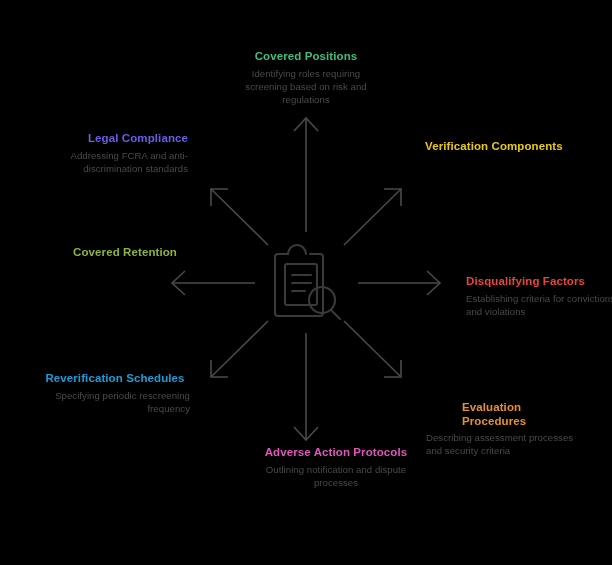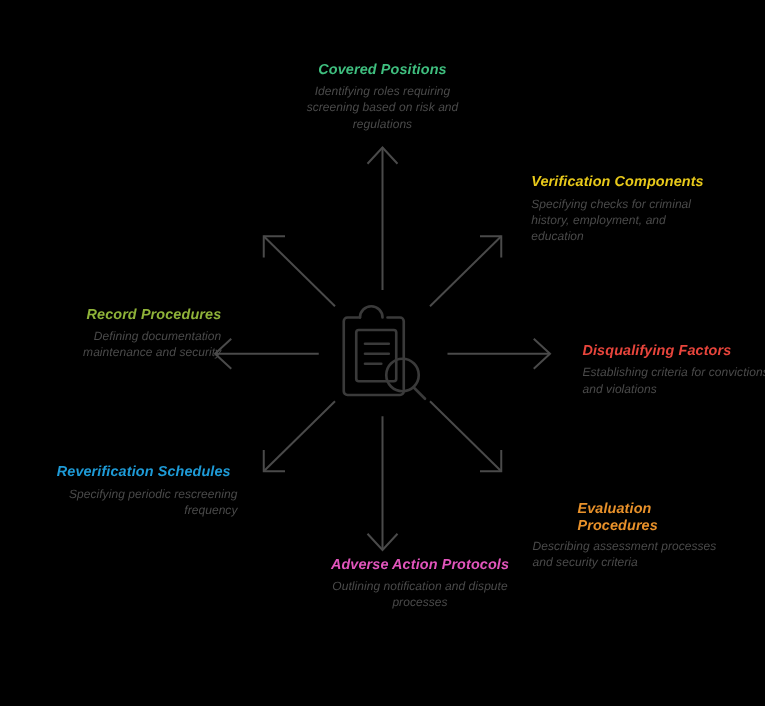--- a/index.html
+++ b/index.html
@@ -6,21 +6,20 @@
   html, body {
     width:612px; height:565px;
     background:#000000;
     font-family:"Liberation Sans", sans-serif;
     overflow:hidden;
   }
   #diagram {
     position:relative;
     width:612px; height:565px;
     background:#000000;
-    font-style:italic;
   }
   #hub-svg {
     position:absolute;
     left:0; top:0;
     width:612px; height:565px;
     pointer-events:none;
   }
   .node {
     position:absolute;
     width:150px;
@@ -113,21 +112,20 @@
     </g>
   </svg>
 
   <div class="node align-center" id="node-covered-positions">
     <div class="node-title" style="color: rgb(63, 191, 127);">Covered Positions</div>
     <div class="node-desc" style="color: rgb(74, 74, 74); text-align: center;">Identifying roles requiring screening based on risk and regulations</div>
   </div>
 
   <div class="node align-left" id="node-verification">
     <div class="node-title" style="color: rgb(232, 201, 26);">Verification Components</div>
-    <div class="node-desc" style="color: rgb(74, 74, 74);">Specifying checks for criminal history, employment, and education</div>
   </div>
 
   <div class="node align-left" id="node-disqualifying">
     <div class="node-title" style="color: rgb(232, 69, 60);">Disqualifying Factors</div>
     <div class="node-desc" style="color: rgb(74, 74, 74);">Establishing criteria for convictions and violations</div>
   </div>
 
   <div class="node align-left" id="node-evaluation">
     <div class="node-title" style="color: rgb(232, 145, 42); padding-left: 36px;">Evaluation Procedures</div>
     <div class="node-desc" style="color: rgb(74, 74, 74);">Describing assessment processes and security criteria</div>
@@ -137,18 +135,21 @@
     <div class="node-title" style="color: rgb(226, 85, 188);">Adverse Action Protocols</div>
     <div class="node-desc" style="color: rgb(74, 74, 74);">Outlining notification and dispute processes</div>
   </div>
 
   <div class="node align-right" id="node-reverification">
     <div class="node-title" style="color: rgb(30, 155, 215); text-align: center;">Reverification Schedules</div>
     <div class="node-desc" style="color: rgb(74, 74, 74);">Specifying periodic rescreening frequency</div>
   </div>
 
   <div class="node align-right" id="node-record-retention">
-    <div class="node-title" style="color: rgb(143, 179, 57);">Record Procedures</div>
-    <div class="node-desc" style="color: rgb(74, 74, 74);">Defining documentation maintenance and security</div>
+    <div class="node-title" style="color: rgb(143, 179, 57);">Covered Retention</div>
   </div>
 
+  <div class="node align-right" id="node-legal-compliance">
+    <div class="node-title" style="color: rgb(107, 92, 231);">Legal Compliance</div>
+    <div class="node-desc" style="color: rgb(74, 74, 74);">Addressing FCRA and anti-discrimination standards</div>
+  </div>
 
 </div>
 
 </body></html>

